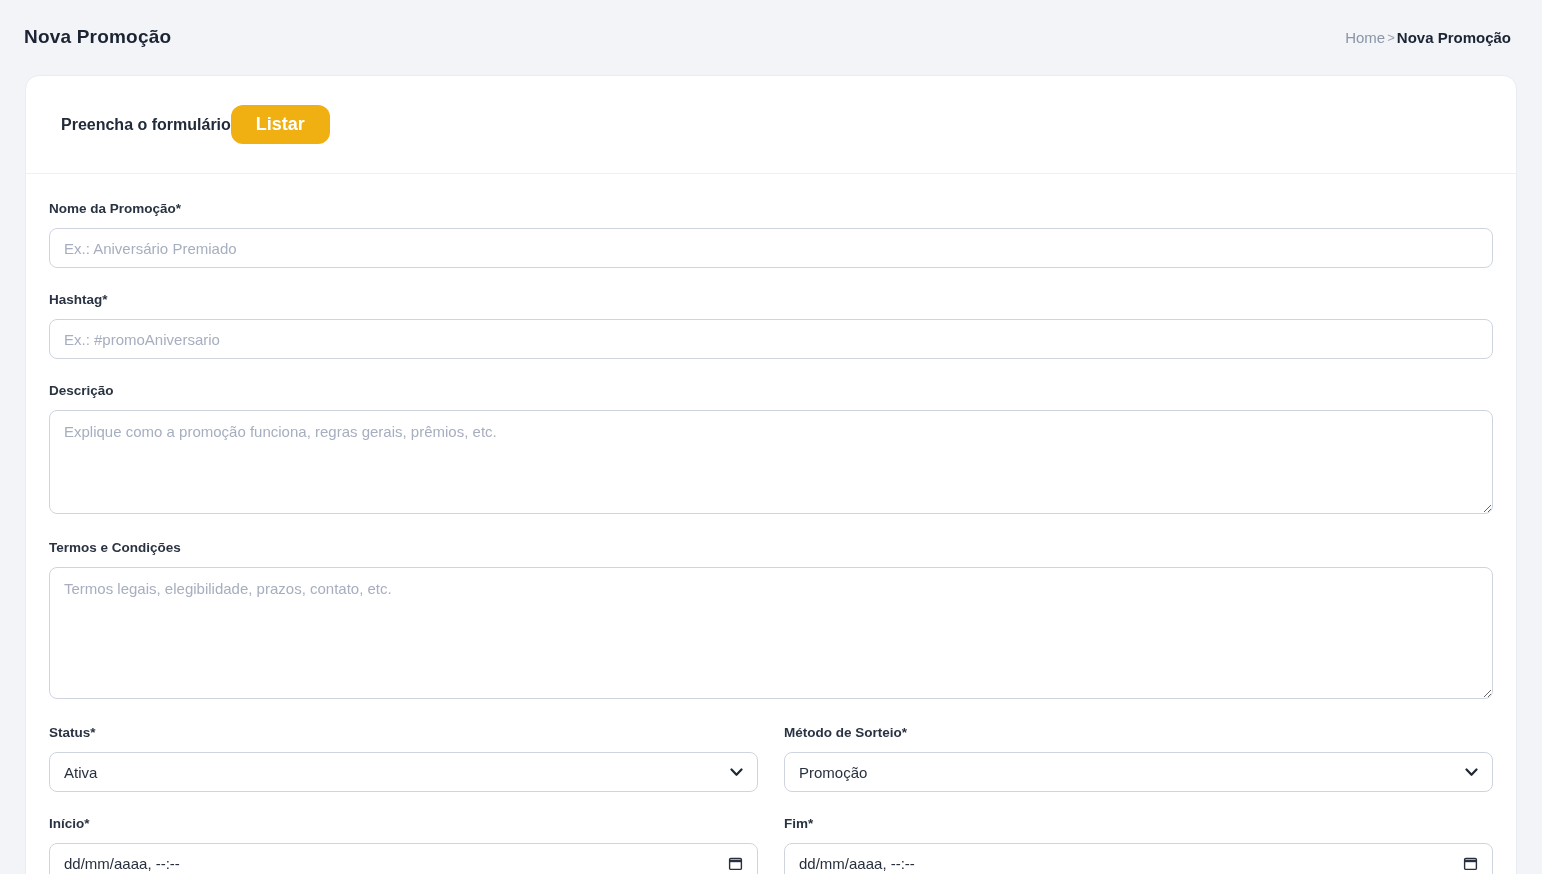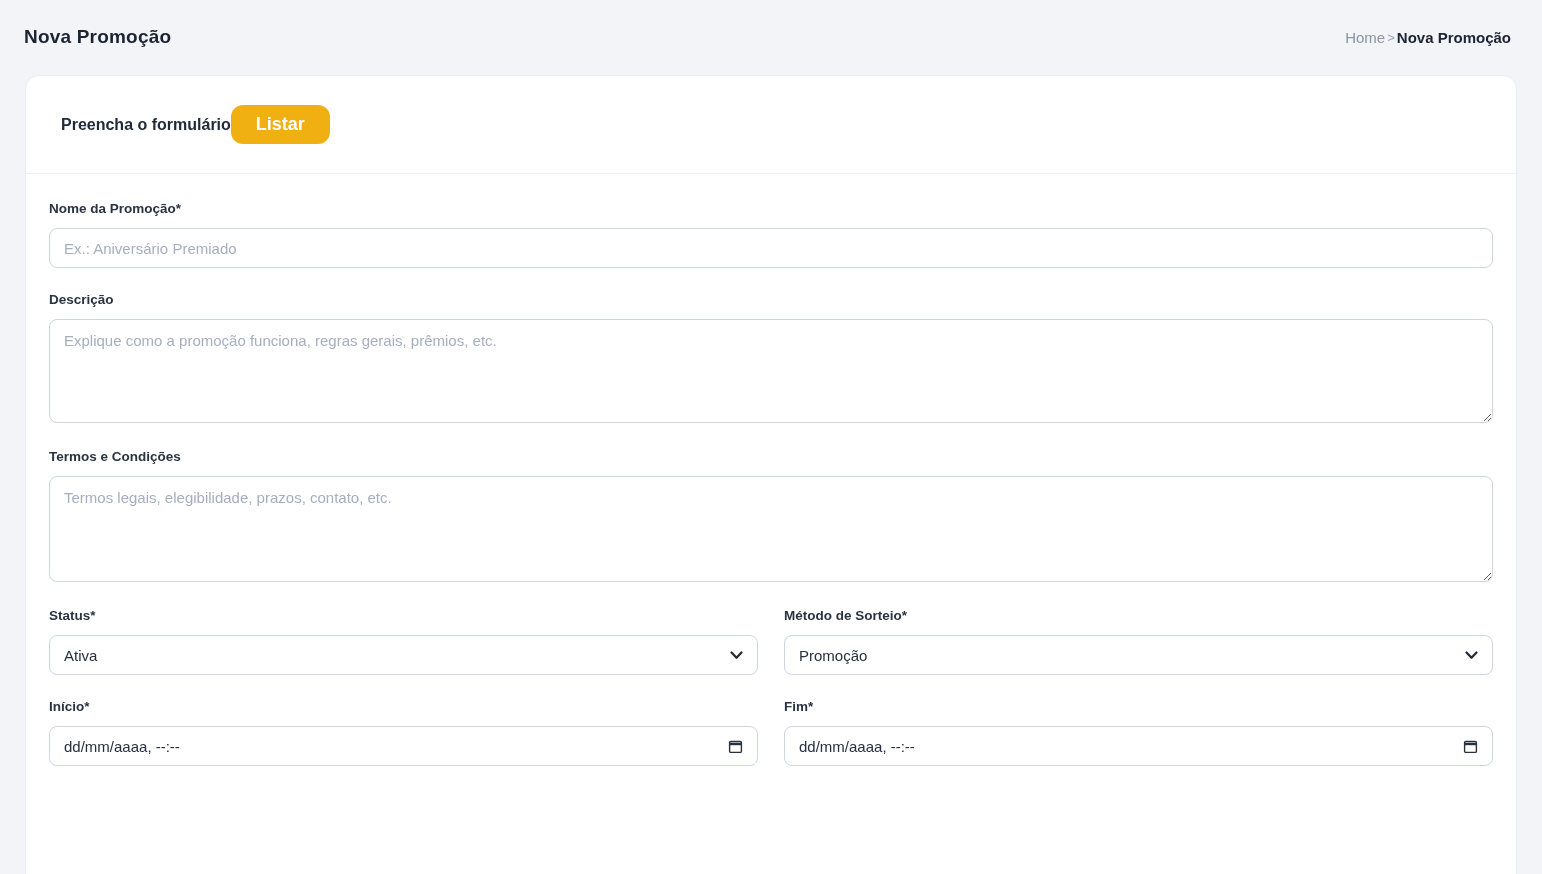--- a/index.html
+++ b/index.html
@@ -86,21 +86,21 @@
     height: 40px;
     padding: 0 14px;
   }
   .input::placeholder, .textarea::placeholder { color: #a6aebf; opacity: 1; }
   .textarea {
     display: block;
     padding: 12px 14px;
     resize: both;
   }
   .ta-descricao { height: 104px; }
-  .ta-termos { height: 106px; }
+  .ta-termos { height: 132px; }
 
   .two-col {
     display: grid;
     grid-template-columns: 1fr 1fr;
     column-gap: 26px;
   }
   .select, .datetime {
     height: 40px;
     display: flex;
     align-items: center;
@@ -130,20 +130,24 @@
     <button class="btn-listar">Listar</button>
   </div>
 
   <div class="card-body">
 
     <div class="group">
       <label>Nome da Promoção*</label>
       <input class="input" type="text" placeholder="Ex.: Aniversário Premiado" style="">
     </div>
 
+    <div class="group">
+      <label>Hashtag*</label>
+      <input class="input" type="text" placeholder="Ex.: #promoAniversario" style="">
+    </div>
 
     <div class="group" style="margin-bottom: 26px;">
       <label>Descrição</label>
       <textarea class="textarea ta-descricao" placeholder="Explique como a promoção funciona, regras gerais, prêmios, etc." style=""></textarea>
     </div>
 
     <div class="group" style="margin-bottom: 26px;">
       <label>Termos e Condições</label>
       <textarea class="textarea ta-termos" placeholder="Termos legais, elegibilidade, prazos, contato, etc." style=""></textarea>
     </div>

